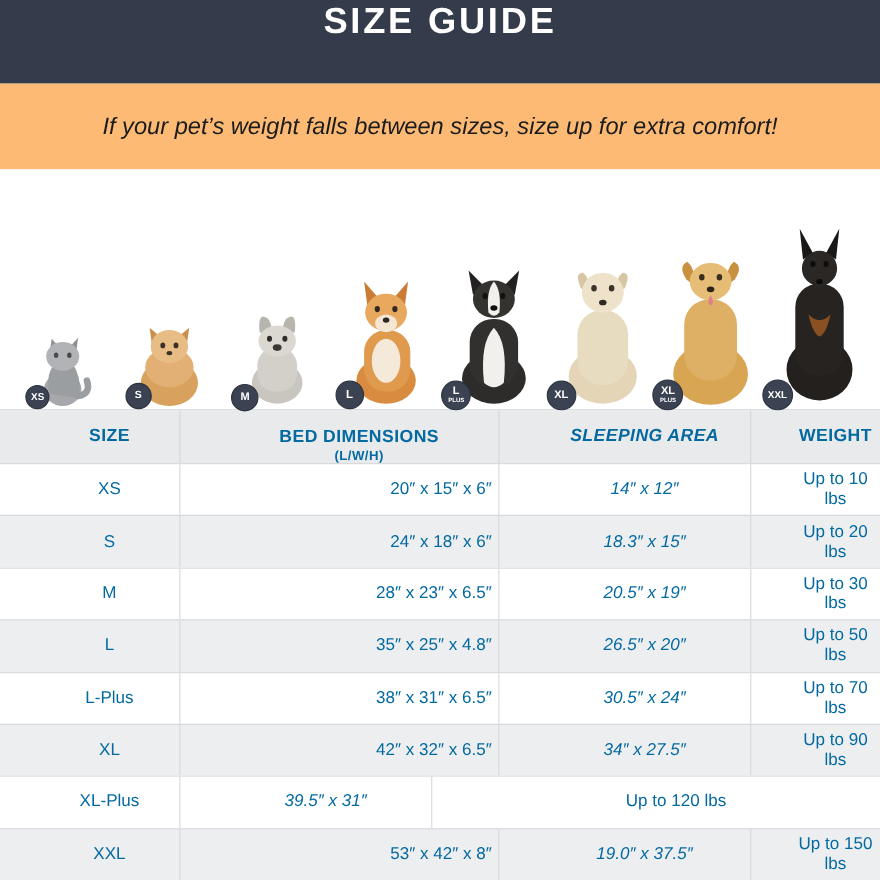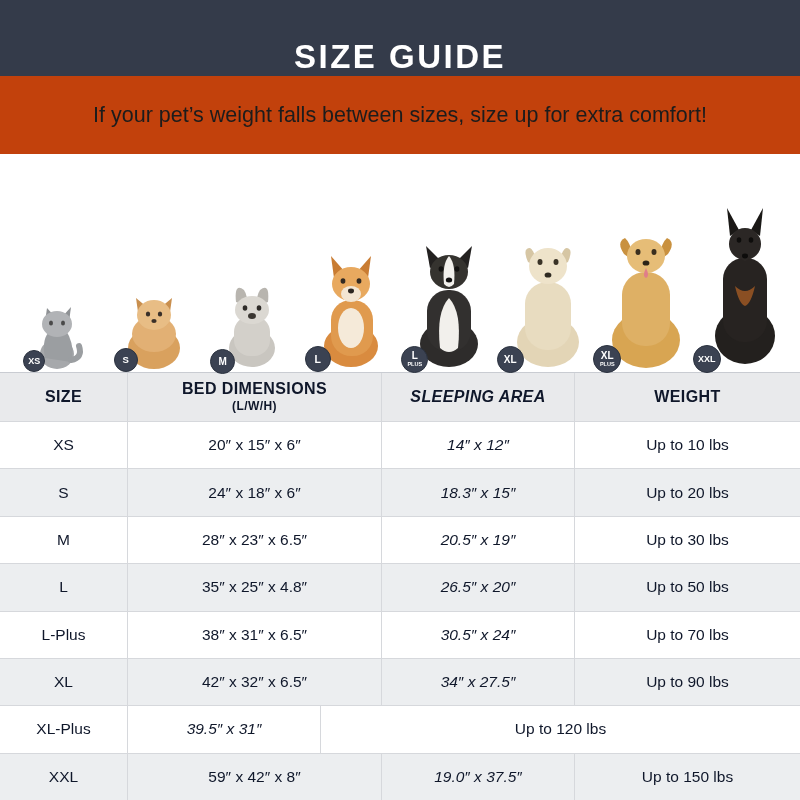--- a/index.html
+++ b/index.html
@@ -17,37 +17,38 @@
     display: flex;
     flex-direction: column;
     background: #ffffff;
   }
 
   
   .header {
     height: 76px;
     background: #343b4a;
     display: flex;
-    align-items: flex-end;
+    align-items: flex-start;
     justify-content: center;
   }
   .header-title {
     color: #ffffff;
     font-size: 33px;
     font-weight: bold;
     letter-spacing: 2.5px;
   }
 
   
   .subtitle-wrap {
     height: 78px;
     display: flex;
     align-items: center;
     justify-content: center;
-    background: #c2410c;
+    background: #fdba74;
+    font-style: italic;
   }
   .subtitle {
     font-size: 21.5px;
     color: #1c1c1c;
     text-align: center;
     font-weight: normal;
   }
 
   
   .dogs {
@@ -104,36 +105,37 @@
     background: #e9eaec;
     flex: 0 0 48px;
   }
   .row.alt { background: #eceef0; }
   .row.plain { background: #ffffff; }
   .cell {
     display: flex;
     align-items: center;
     justify-content: center;
     font-size: 15.5px;
-    color: #0f172a;
+    color: #0369a1;
     border-right: 1px solid #d6d8dc;
     text-align: center;
     padding: 0 6px;
+    margin-left: 36px;
   }
   .cell:last-child { border-right: none; }
   .row.head .cell {
     font-weight: bold;
     font-size: 16px;
     letter-spacing: .4px;
     flex-direction: column;
     line-height: 1.05;
   }
   .head-sub { font-size: 12px; font-weight: bold; margin-top: 2px; }
   .c-size { flex: 0 0 128px; }
-  .c-dim  { flex: 0 0 254px; }
+  .c-dim  { flex: 0 0 254px; justify-content: flex-end; }
   .c-area { flex: 0 0 193px; font-style: italic; }
   .c-weight { flex: 1 1 auto; }
   .row + .row { border-top: 1px solid #d6d8dc; }
 </style>
 </head>
 <body>
 
 <div class="page">
 
   <div class="header">
@@ -355,19 +357,19 @@
     </div>
 
     <div class="row plain">
       <div class="cell c-size">XL-Plus</div>
       <div class="cell c-area">39.5″ x 31″</div>
       <div class="cell c-weight">Up to 120 lbs</div>
     </div>
 
     <div class="row alt">
       <div class="cell c-size">XXL</div>
-      <div class="cell c-dim">59″ x 42″ x 8″</div>
+      <div class="cell c-dim">53″ x 42″ x 8″</div>
       <div class="cell c-area">19.0″ x 37.5″</div>
       <div class="cell c-weight">Up to 150 lbs</div>
     </div>
 
   </div>
 </div>
 
 </body></html>

